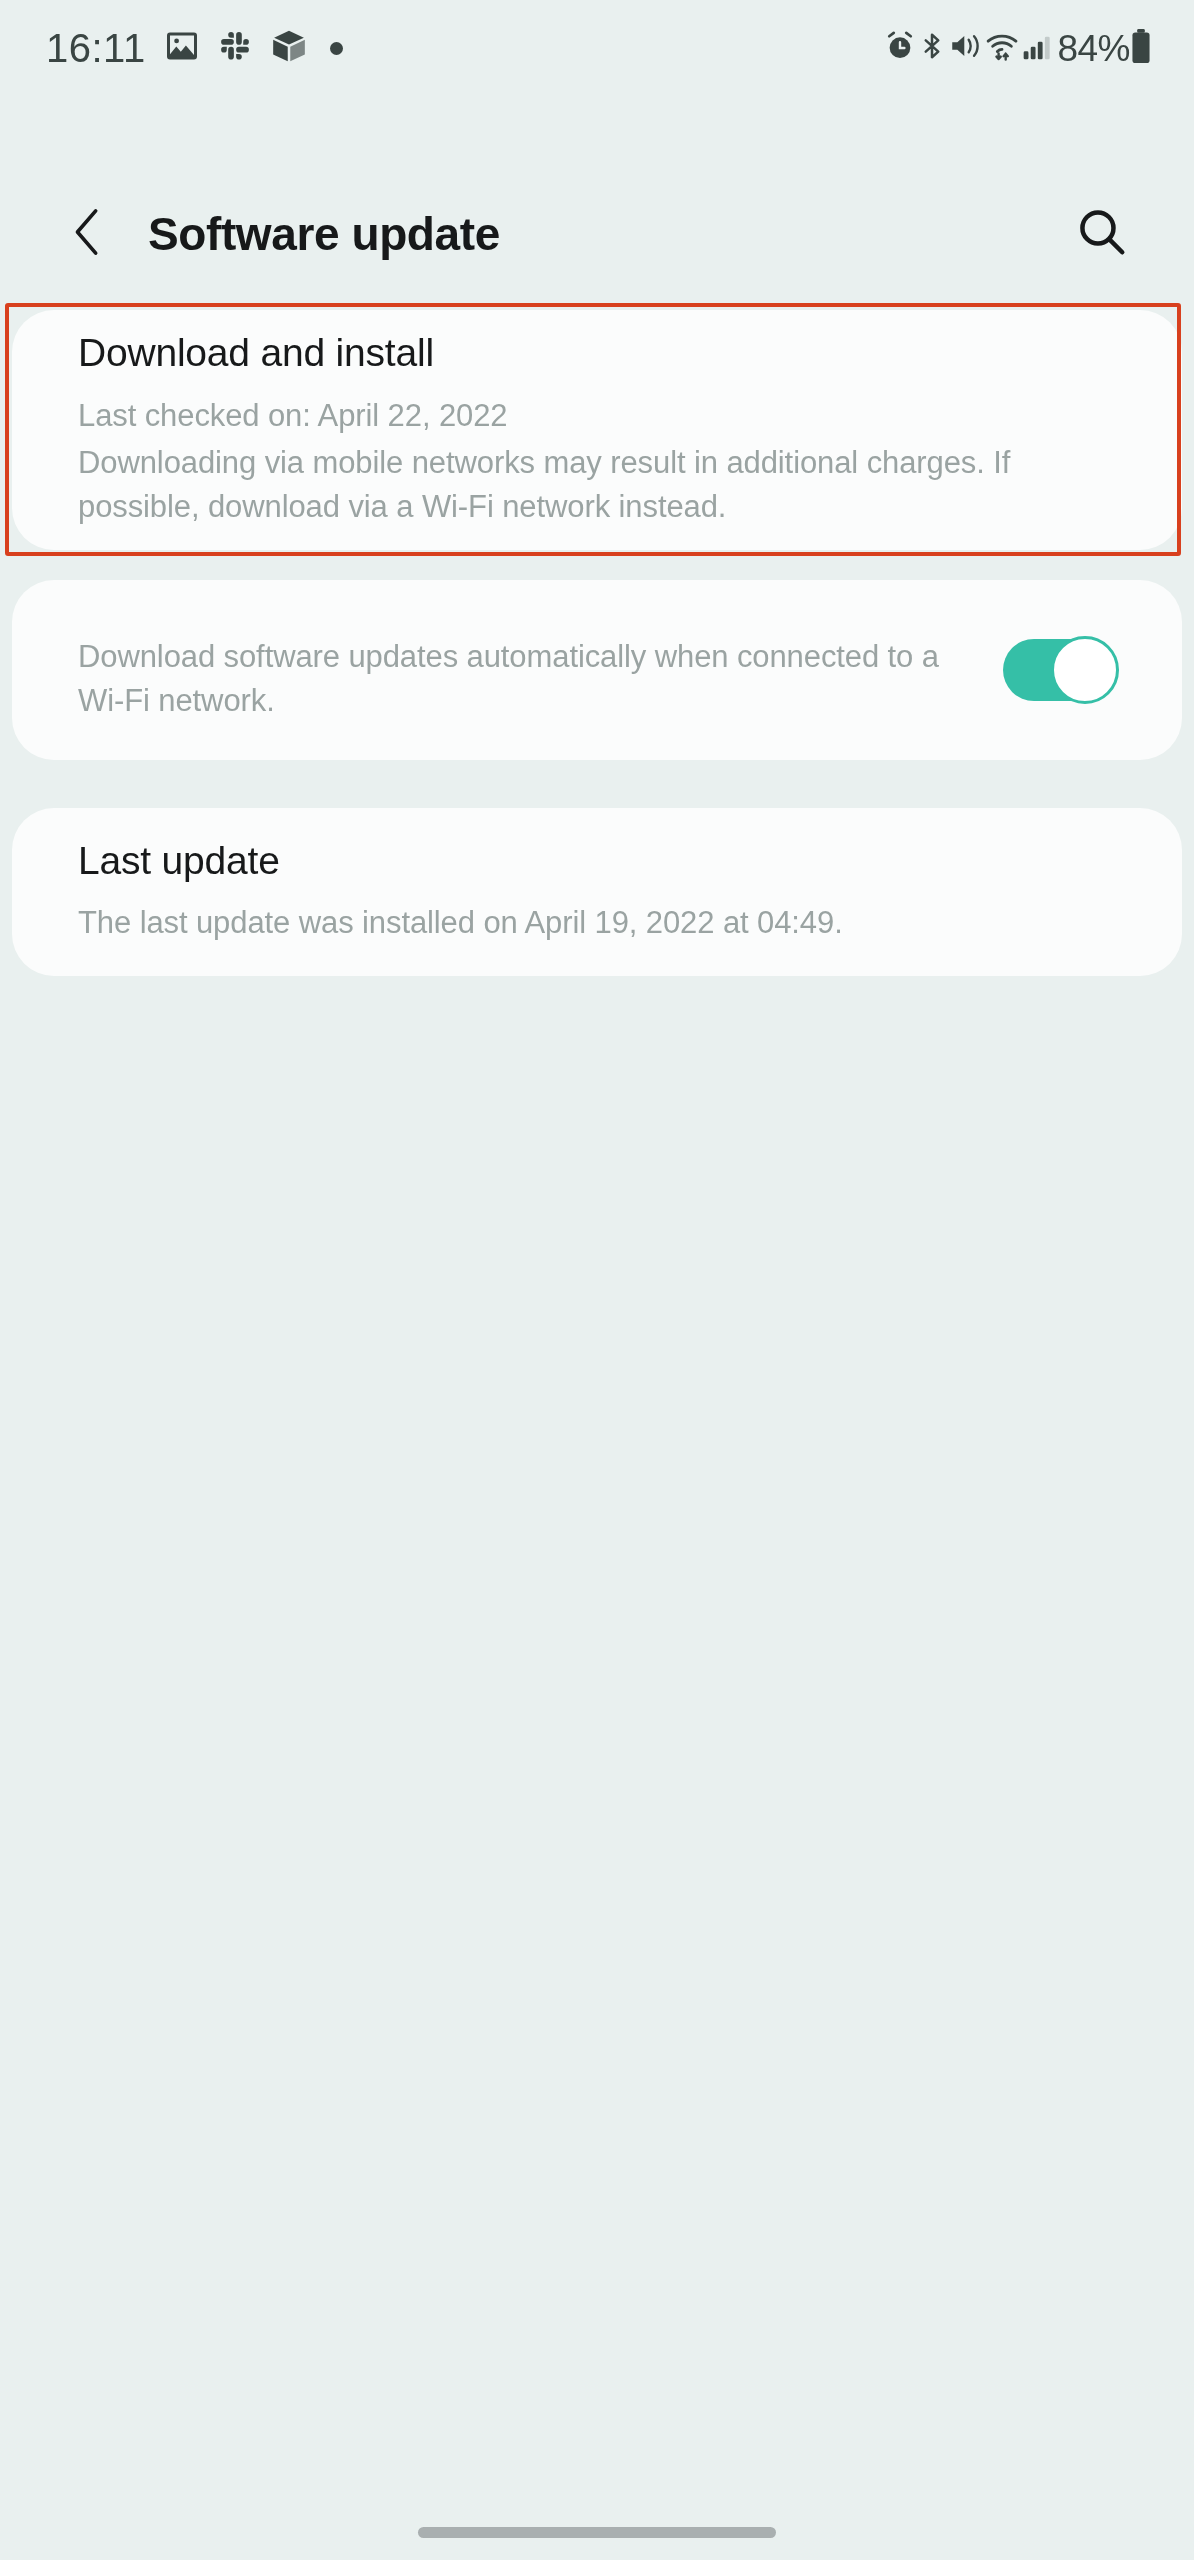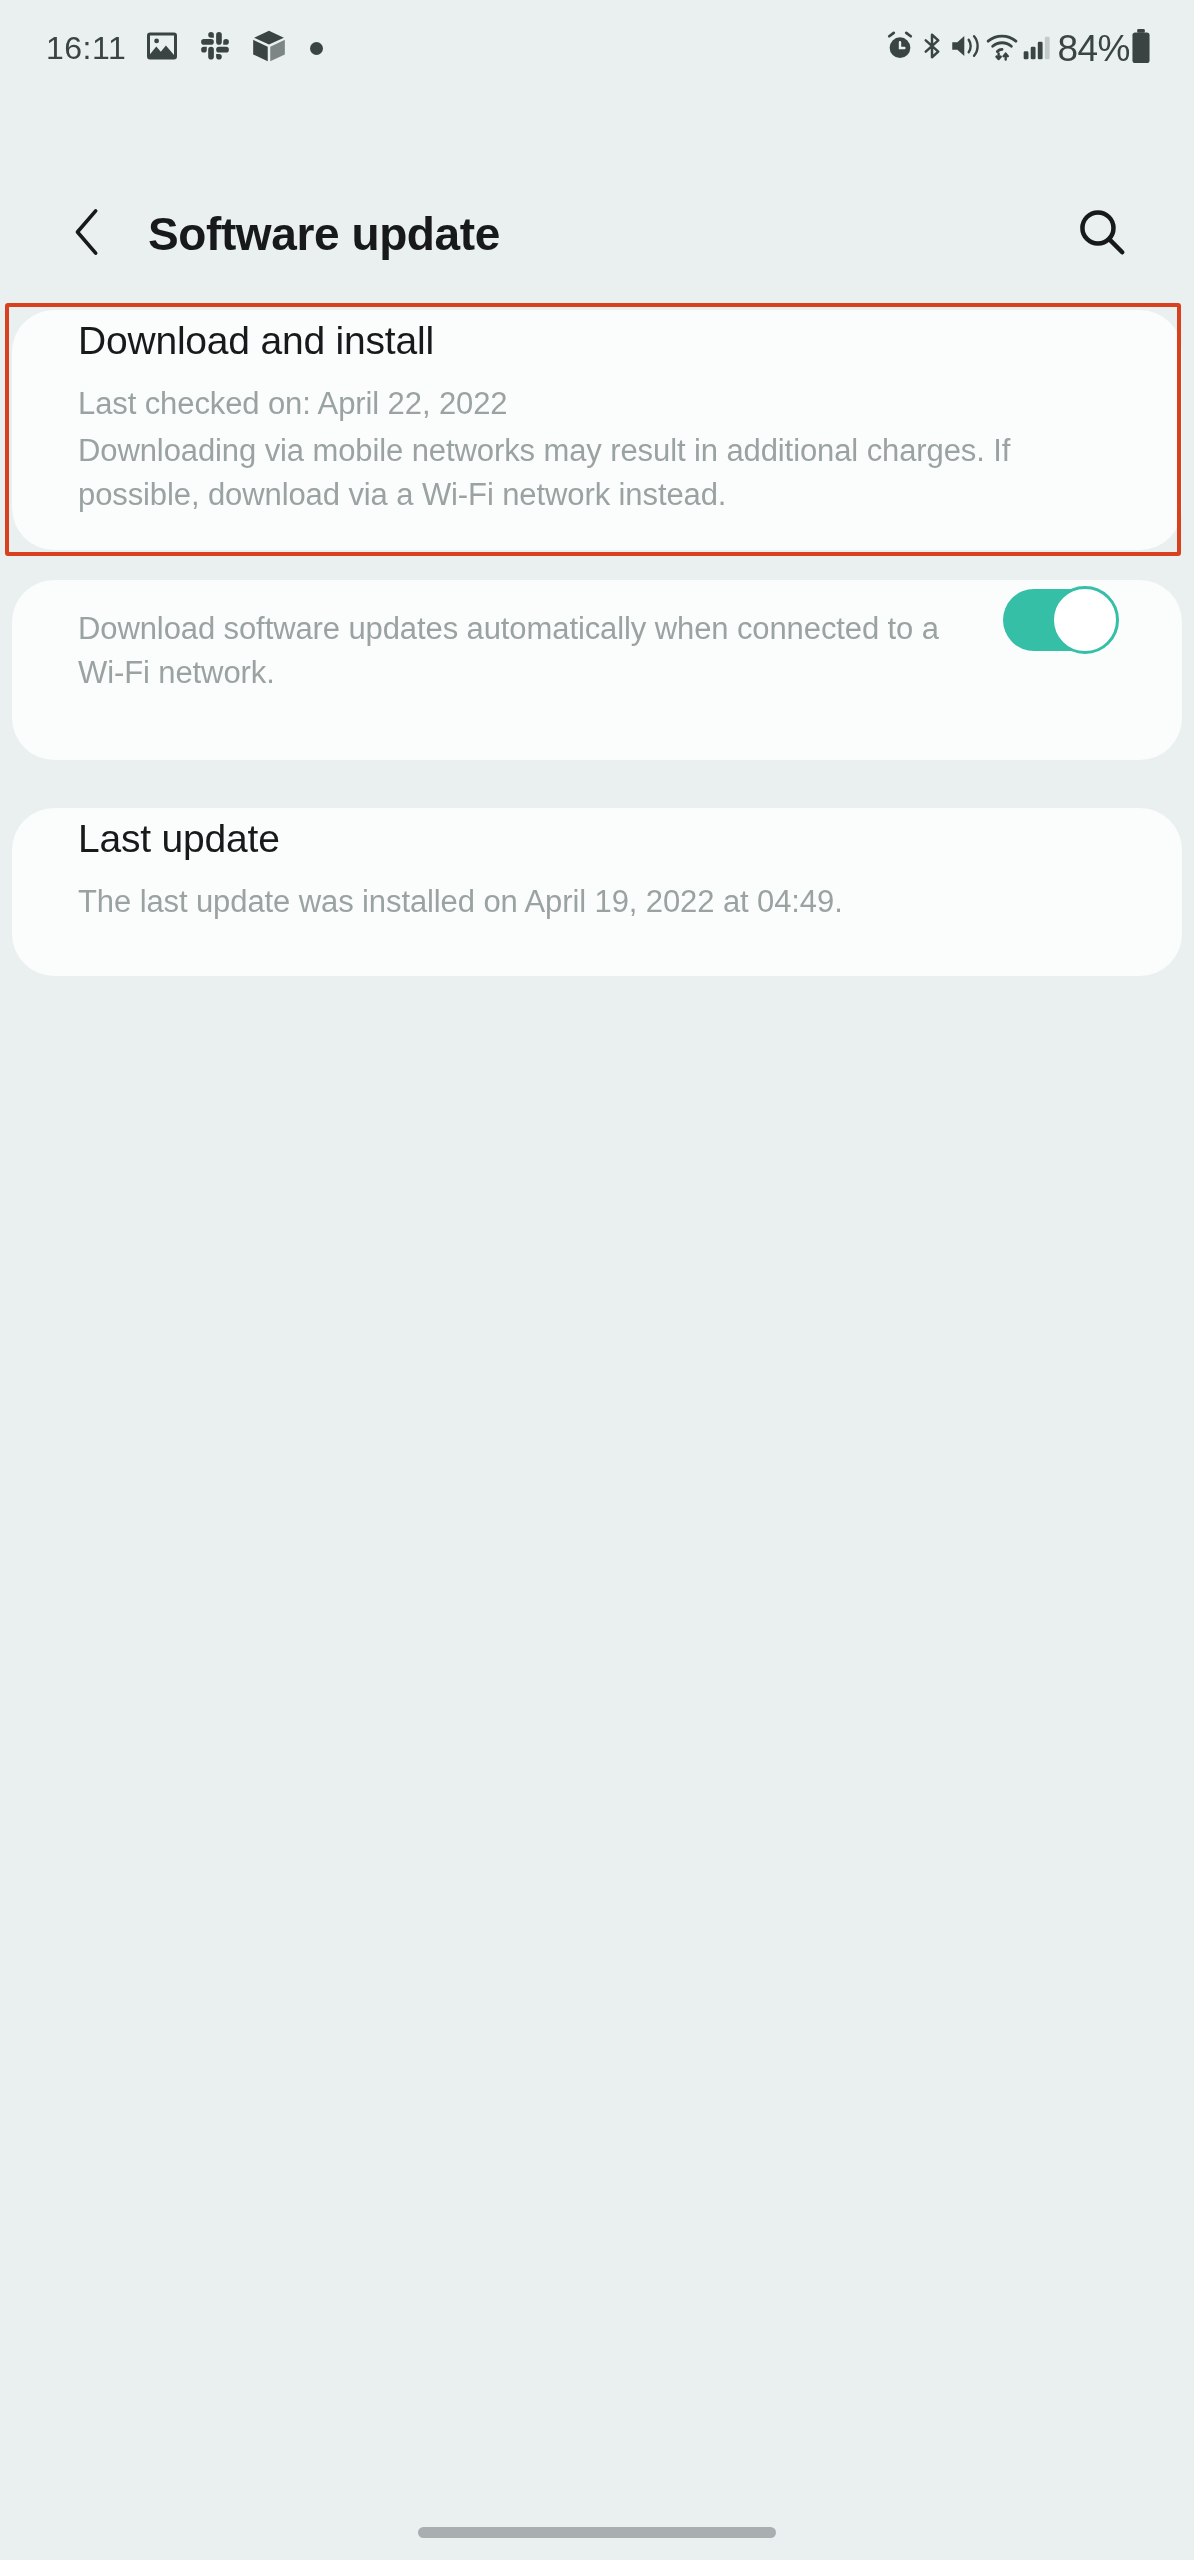--- a/index.html
+++ b/index.html
@@ -30,21 +30,21 @@
     align-items: center;
     justify-content: space-between;
     padding: 0 42px 0 46px;
   }
   .status-left {
     display: flex;
     align-items: center;
     gap: 18px;
   }
   .status-clock {
-    font-size: 32px;
+    font-size: 40px;
     color: #3a4543;
     font-weight: 400;
     letter-spacing: 0.5px;
     line-height: 1;
   }
   .status-right {
     display: flex;
     align-items: center;
   }
   .sicon { display: block; }
@@ -109,20 +109,21 @@
     border-radius: 42px;
   }
   #card-download { top: 310px; height: 240px; }
   #card-auto     { top: 580px; height: 180px; }
   #card-last     { top: 808px; height: 168px; }
 
   .card-inner {
     padding: 9px 66px;
     height: 100%;
     display: flex;
+    align-items: center;
   }
   .card-text { flex: 1 1 auto; min-width: 0; }
 
   .card-title {
     font-size: 39px;
     color: #17191a;
     font-weight: 400;
     line-height: 1.15;
     letter-spacing: -0.2px;
   }

